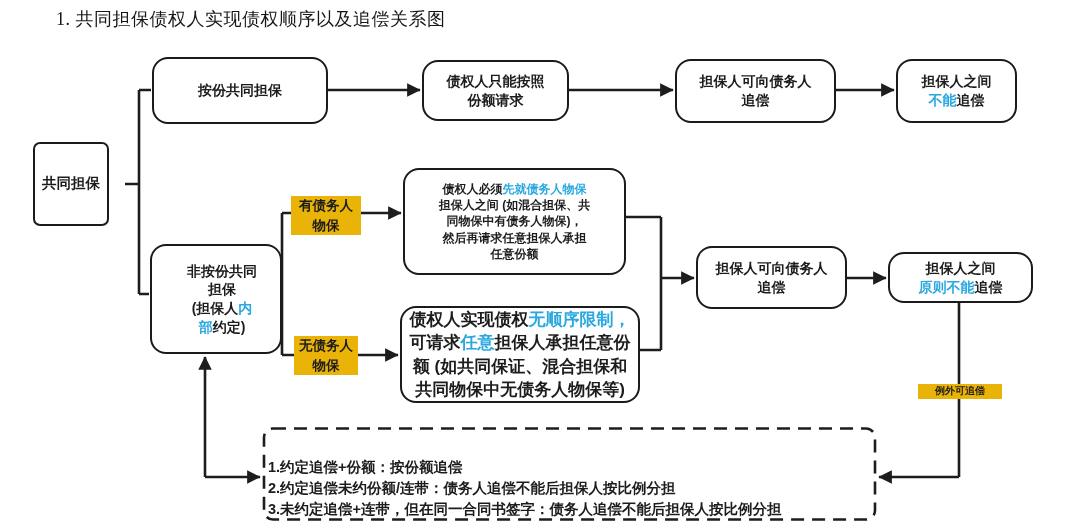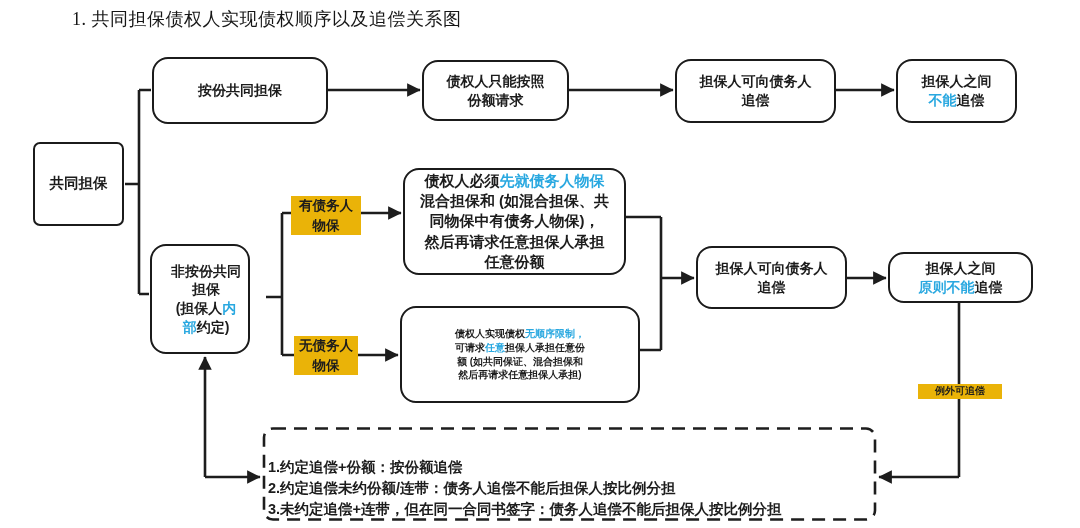--- a/index.html
+++ b/index.html
@@ -4,41 +4,41 @@
 <style>
   :root { --accent:#29a8e0; --ink:#1c1c1c; }
   * { margin:0; padding:0; box-sizing:border-box; }
   body {
     width:1080px; height:528px; background:#ffffff; overflow:hidden;
     font-family:"Liberation Sans", sans-serif; color:var(--ink); position:relative;
   }
   #stage { position:absolute; inset:0; width:1080px; height:528px; }
   #connectors { position:absolute; left:0; top:0; z-index:1; }
   .title {
-    position:absolute; left:72px; top:7px; z-index:3;
+    position:absolute; left:56px; top:7px; z-index:3;
     font-family:"Liberation Serif", serif; font-size:18px; font-weight:500;
     letter-spacing:0.5px; color:#161616;
   }
   .node {
     position:absolute; z-index:2; background:#ffffff;
     border:2.5px solid #1b1b1b; border-radius:16px;
     display:flex; flex-direction:column; align-items:center; justify-content:center;
     font-weight:700; font-size:14px; line-height:1.34; text-align:center;
   }
   .node .ln { white-space:nowrap; }
   .blue { color:var(--accent); }
   
-  #n-root        { left:33px;  top:142px; width:91px;  height:84px;  font-size:14.5px; border-radius:7px; }
+  #n-root        { left:33px;  top:142px; width:76px;  height:84px;  font-size:14.5px; border-radius:7px; }
   #n-byshare     { left:152px; top:57px;  width:176px; height:67px; }
   #n-sharereq    { left:422px; top:60px;  width:147px; height:61px; }
   #n-recourse1   { left:675px; top:59px;  width:161px; height:64px; }
   #n-norecourse  { left:896px; top:59px;  width:121px; height:64px; }
-  #n-nonshare    { left:150px; top:244px; width:100px; height:110px;padding-left:12px; }
-  #n-withcol     { left:403px; top:168px; width:223px; height:107px; font-size:15px; line-height:1.36; }
-  #n-withoutcol  { left:400px; top:306px; width:240px; height:97px;  font-size:10px; line-height:1.36; }
+  #n-nonshare    { left:150px; top:244px; width:132px; height:110px;padding-left:12px; }
+  #n-withcol     { left:403px; top:168px; width:223px; height:107px; font-size:12px; line-height:1.36; }
+  #n-withoutcol  { left:400px; top:306px; width:240px; height:97px;  font-size:17px; line-height:1.36; }
   #n-recourse2   { left:696px; top:246px; width:151px; height:63px; }
   #n-principleno { left:888px; top:252px; width:145px; height:51px; line-height:1.3; }
   
   #n-rules {
     position:absolute; z-index:2; left:268px; top:428px; width:600px; height:92px;
     display:flex; flex-direction:column; justify-content:flex-end; padding-top:8px;
     font-weight:700; font-size:14.5px; line-height:1.44; text-align:left;
   }
   #n-rules .ln { white-space:nowrap; }
   .float-label {
@@ -113,31 +113,31 @@
 
   <div class="node" id="n-nonshare">
       <div class="ln"><span>非按份共同</span></div>
       <div class="ln"><span>担保</span></div>
       <div class="ln"><span>(担保人</span><span class="blue">内</span></div>
       <div class="ln"><span class="blue">部</span><span>约定)</span></div>
     </div>
 
   <div class="node" id="n-withcol">
       <div class="ln"><span>债权人必须</span><span class="blue">先就债务人物保</span></div>
-      <div class="ln"><span>混合担保和 (如混合担保、共</span></div>
+      <div class="ln"><span>担保人之间 (如混合担保、共</span></div>
       <div class="ln"><span>同物保中有债务人物保)，</span></div>
       <div class="ln"><span>然后再请求任意担保人承担</span></div>
       <div class="ln"><span>任意份额</span></div>
     </div>
 
   <div class="node" id="n-withoutcol">
       <div class="ln"><span>债权人实现债权</span><span class="blue">无顺序限制，</span></div>
       <div class="ln"><span>可请求</span><span class="blue">任意</span><span>担保人承担任意份</span></div>
       <div class="ln"><span>额 (如共同保证、混合担保和</span></div>
-      <div class="ln"><span>然后再请求任意担保人承担)</span></div>
+      <div class="ln"><span>共同物保中无债务人物保等)</span></div>
     </div>
 
   <div class="node" id="n-recourse2">
       <div class="ln"><span>担保人可向债务人</span></div>
       <div class="ln"><span>追偿</span></div>
     </div>
 
   <div class="node" id="n-principleno">
       <div class="ln"><span>担保人之间</span></div>
       <div class="ln"><span class="blue">原则不能</span><span>追偿</span></div>

